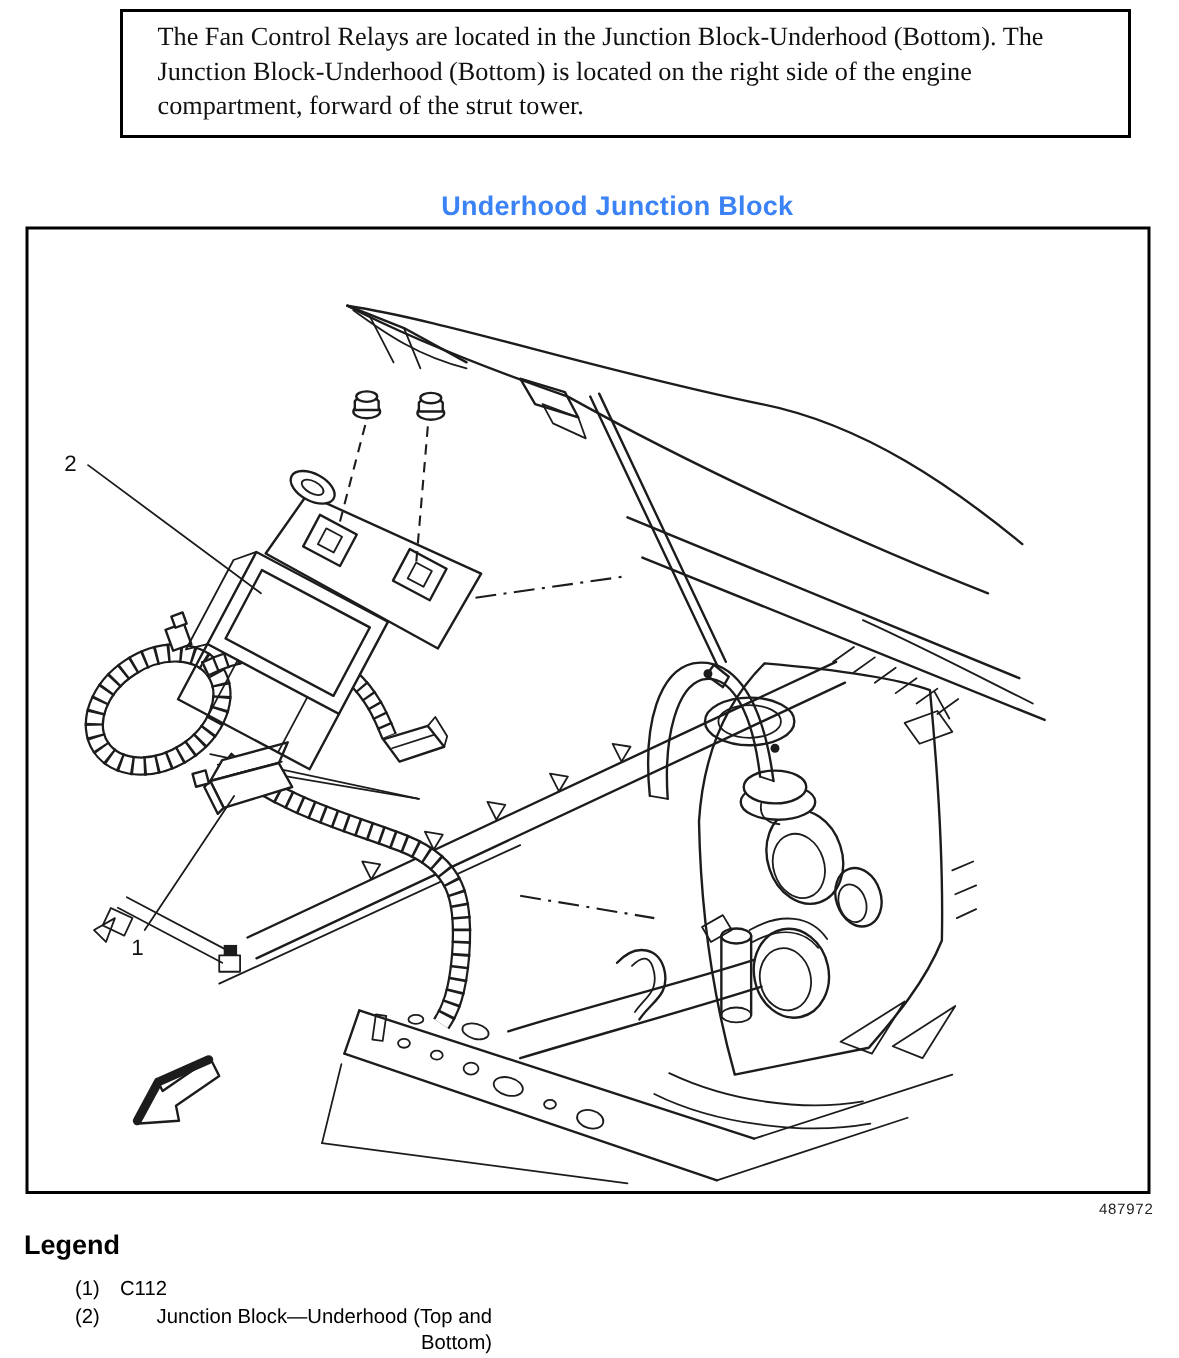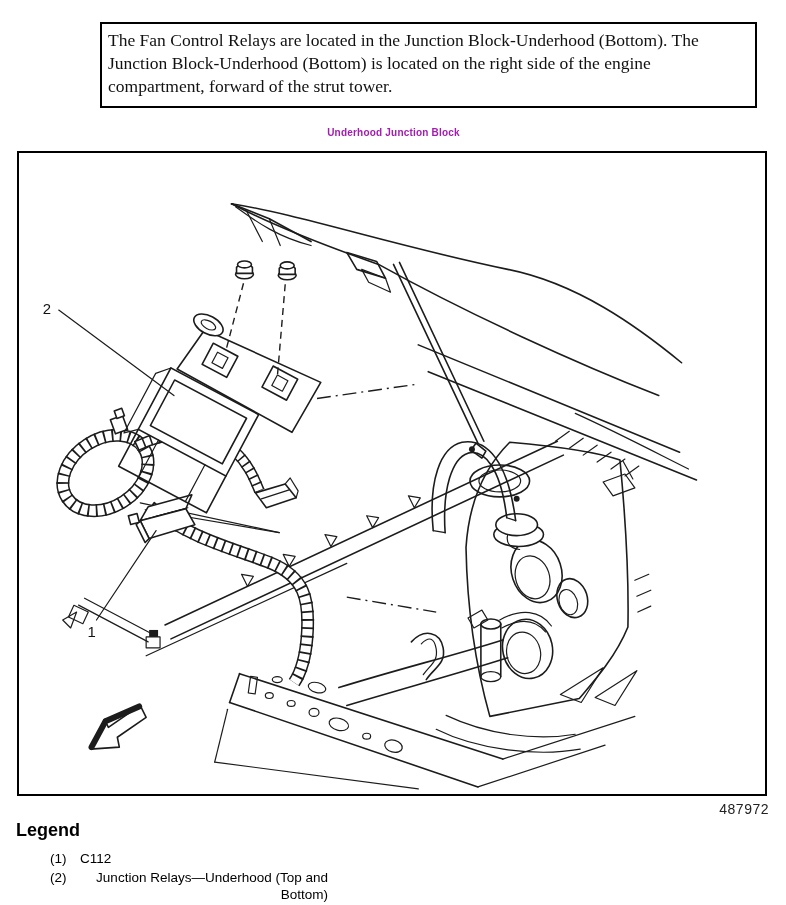--- a/index.html
+++ b/index.html
@@ -1,32 +1,32 @@
 <!DOCTYPE html>
 <html><head>
 <meta charset="utf-8">
 <style>
   html,body{margin:0;padding:0;background:#ffffff;}
   body{width:786px;height:905px;position:relative;font-family:"Liberation Sans",sans-serif;color:#000;}
   .note-box{
-    position:absolute;left:100px;top:6px;width:638px;
-    border:2px solid #000;padding:5px 9px 8px 6px;
-    font-family:"Liberation Serif",serif;font-size:17.5px;line-height:23px;color:#111;margin-top:16px;
+    position:absolute;left:80px;top:6px;width:638px;
+    border:2px solid #000;padding:5px 9px 8px 23px;
+    font-family:"Liberation Serif",serif;font-size:17.5px;line-height:23px;color:#111;
   }
   .fig-title{
-    position:absolute;left:18px;top:127px;width:751px;text-align:center;
-    font-weight:bold;font-size:10px;letter-spacing:.2px;color:#a21caf;
+    position:absolute;left:36px;top:127px;width:751px;text-align:center;
+    font-weight:bold;font-size:18px;letter-spacing:.2px;color:#3b82f6;
   }
   .figure-frame{
     position:absolute;left:17px;top:151px;width:750px;height:645px;
     border:2px solid #000;background:#fff;box-sizing:border-box;
   }
   .figure-frame svg{display:block;width:100%;height:100%;}
   .fig-number{
-    position:absolute;right:17px;top:801px;font-size:14px;color:#222;letter-spacing:.5px;
+    position:absolute;right:17px;top:801px;font-size:10px;color:#222;letter-spacing:.5px;
   }
   .legend{position:absolute;left:16px;top:820px;}
   .legend-heading{font-weight:bold;font-size:18px;margin-bottom:9px;}
   .legend-row{display:flex;margin-left:34px;margin-bottom:2px;font-size:13.5px;line-height:17px;}
   .legend-index{width:30px;flex:0 0 30px;}
   .legend-label{max-width:248px;text-align:right;}
   
   .ln{fill:none;stroke:#1c1c1c;stroke-width:1.6;stroke-linecap:round;stroke-linejoin:round;}
   .thin{stroke-width:1.2;}
   .fillw{fill:#ffffff;stroke:#1c1c1c;stroke-width:1.6;stroke-linejoin:round;}
@@ -258,15 +258,15 @@
 <div class="fig-number">487972</div>
 
 <div class="legend">
   <div class="legend-heading">Legend</div>
   <div class="legend-row">
     <span class="legend-index">(1)</span>
     <span class="legend-label">C112</span>
   </div>
   <div class="legend-row">
     <span class="legend-index">(2)</span>
-    <span class="legend-label">Junction Relays—Underhood (Top and Bottom)</span>
+    <span class="legend-label">Junction Block—Underhood (Top and Bottom)</span>
   </div>
 </div>
 
 </body></html>

